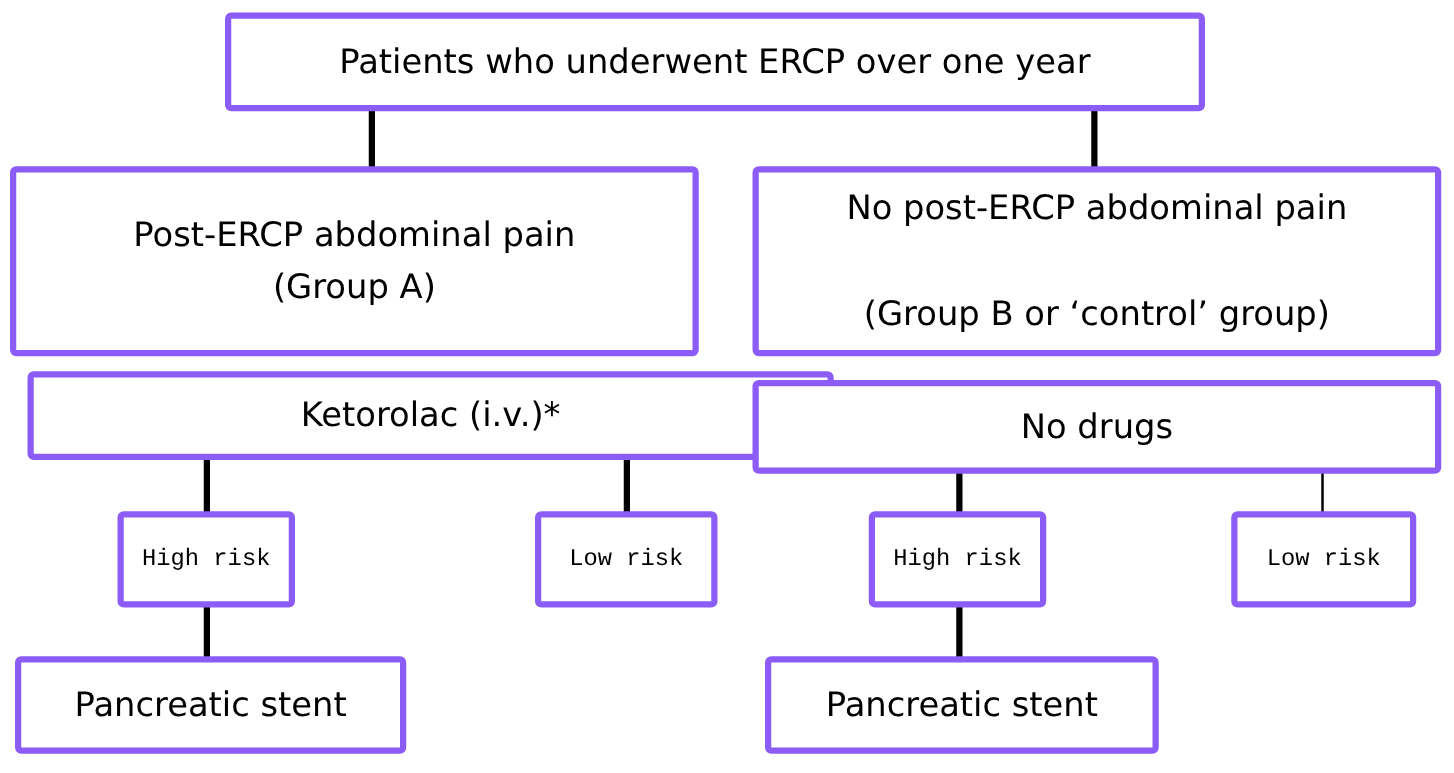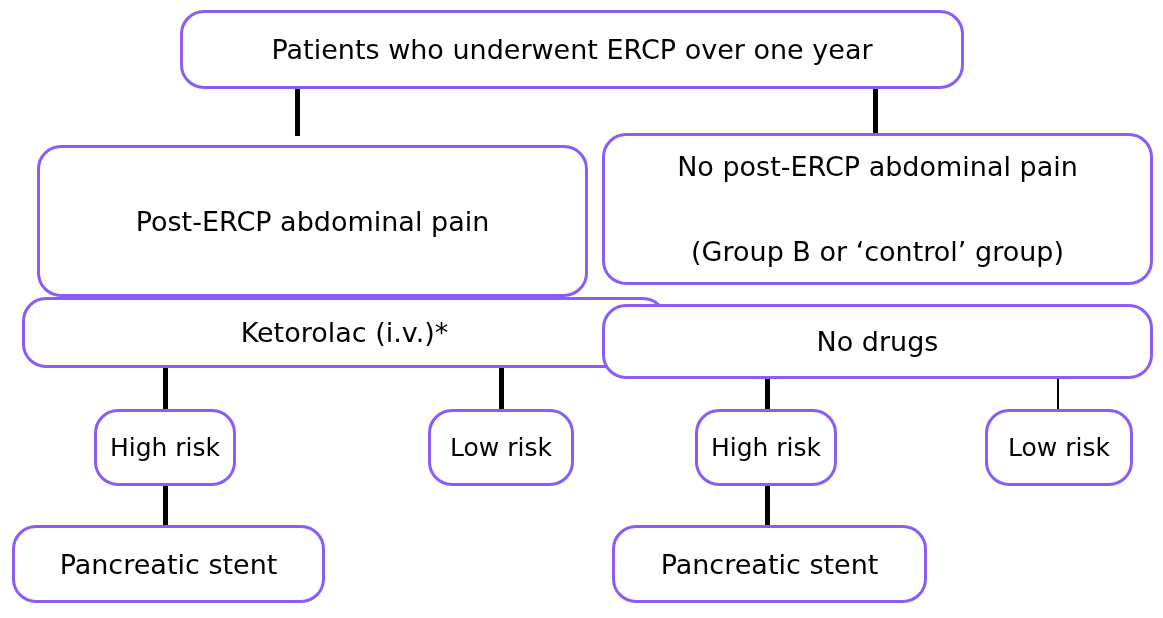--- a/index.html
+++ b/index.html
@@ -12,39 +12,39 @@
     width: 1163px;
     height: 618px;
     background: #ffffff;
     overflow: hidden;
     font-family: "DejaVu Sans", "Liberation Sans", sans-serif;
   }
   .node {
     position: absolute;
     box-sizing: border-box;
     background: #ffffff;
-    border: 3px solid #8b5cf6;
-    border-radius: 24px;
+    border: 5px solid #8b5cf6;
+    border-radius: 5px;
     display: flex;
     flex-direction: column;
     align-items: center;
     justify-content: center;
     color: #000000;
     z-index: 2;
   }
   .node .line1, .node .line2 {
     display: block;
     white-space: nowrap;
     line-height: 1.0;
   }
   .node .line2 { margin-top: 14px; }
 
   .n-big   { font-size: 27px; }
   .n-med   { font-size: 27px; }
-  .n-small { font-size: 25px; }
+  .n-small { font-size: 19px; font-family: Liberation Mono, monospace; }
 
   .connector {
     position: absolute;
     background: #000000;
     z-index: 1;
   }
   .connector.v { width: 5px; }
   .connector.thin { width: 2px; }
 </style>
 </head>
@@ -52,22 +52,23 @@
 
 <div id="canvas">
 
   <div class="node n-big" style="left:180px; top:10px; width:784px; height:79px;">
     <span class="line1">Patients who underwent ERCP over one year</span>
   </div>
 
   <div class="connector v" style="left:295px; top:86px; height:50px;"></div>
   <div class="connector v" style="left:873px; top:86px; height:50px;"></div>
 
-  <div class="node n-med" style="left:37px; top:133px; width:551px; height:152px;margin-top:12px;">
+  <div class="node n-med" style="left:8px; top:133px; width:551px; height:152px;">
     <span class="line1">Post-ERCP abdominal pain</span>
+    <span class="line2">(Group A)</span>
   </div>
 
   <div class="node n-med" style="left:602px; top:133px; width:551px; height:152px;gap:44px;">
     <span class="line1">No post-ERCP abdominal pain</span>
     <span class="line2">(Group B or ‘control’ group)</span>
   </div>
 
   <div class="node n-med" style="left:22px; top:297px; width:645px; height:71px;">
     <span class="line1">Ketorolac (i.v.)*</span>
   </div>

